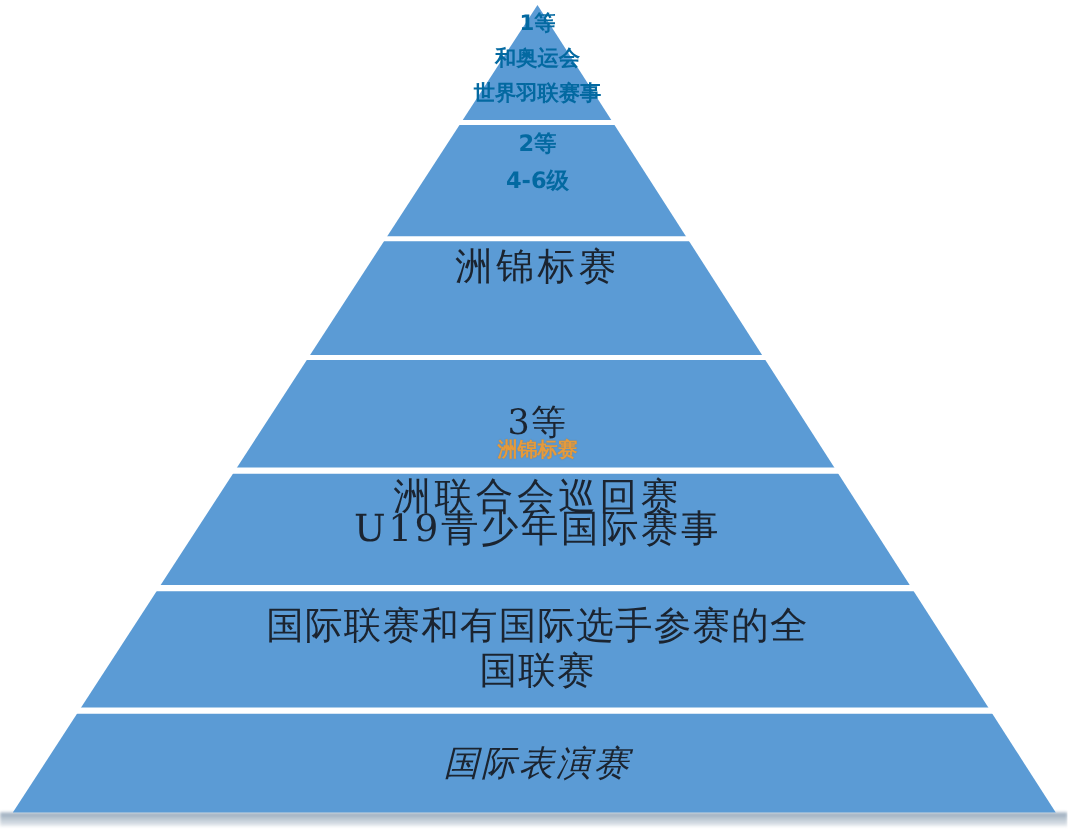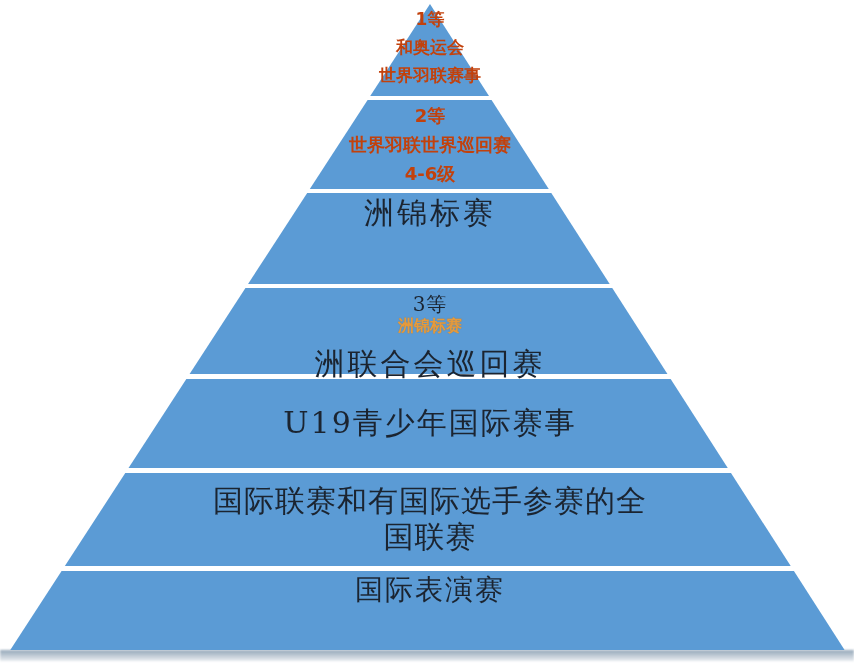--- a/index.html
+++ b/index.html
@@ -62,43 +62,43 @@
   .tier-label {
     position: absolute;
     left: 0;
     width: 100%;
     text-align: center;
     color: #0d1217;
   }
   .bold-style {
     font-family: "DejaVu Sans", sans-serif;
     font-weight: bold;
-    color: #c2410c;
+    color: #0369a1;
   }
   .serif-style {
     font-family: "DejaVu Serif", serif;
     font-weight: normal;
     color: #1b2430;
   }
   .label-1 { top: 5px;   font-size: 17px; line-height: 28px; }
   .label-2 { top: 101px; font-size: 18px; line-height: 29px; }
   .label-3 { top: 193px; height: 91px; font-size: 30px; letter-spacing: 3px;
              display: flex; align-items: flex-start; justify-content: center; }
   .label-4 { top: 289px; }
-  .label-4 .rank-line     { font-size: 20px; line-height: 30px; letter-spacing: 1px; }
+  .label-4 .rank-line     { font-size: 28px; line-height: 30px; letter-spacing: 1px; margin-top: 34px; }
   .label-4 .watermark     { font-size: 16px; line-height: 17px; font-weight: bold;
                             font-family: "DejaVu Sans", sans-serif;
                             color: #E59A3C; margin-top: -2px;
                             text-shadow: 0 0 1px rgba(140,90,20,0.45); }
   .label-4 .big-line      { font-size: 30px; line-height: 34px; letter-spacing: 3px; margin-top: 13px; }
   .label-5 { top: 379px; height: 89px; font-size: 30px; letter-spacing: 2px;
              display: flex; align-items: center; justify-content: center; text-align: right; }
   .label-6 { top: 483px; font-size: 30px; line-height: 36px; letter-spacing: 1px; }
   .label-7 { top: 571px; height: 80px; font-size: 28px; letter-spacing: 2px;
-             display: flex; justify-content: center; }
+             display: flex; align-items: center; justify-content: center; font-style: italic; }
 </style>
 </head>
 <body>
 
 <div class="stage">
 
   <div class="base-shadow"></div>
 
   <div class="pyramid-shape">
     <div class="tier-band band-1"></div>
@@ -113,21 +113,20 @@
   <div class="text-layer">
 
     <div class="tier-label label-1 bold-style">
       <div>1等</div>
       <div>和奥运会</div>
       <div>世界羽联赛事</div>
     </div>
 
     <div class="tier-label label-2 bold-style">
       <div>2等</div>
-      <div>世界羽联世界巡回赛</div>
       <div>4-6级</div>
     </div>
 
     <div class="tier-label label-3 serif-style">
       <div>洲锦标赛</div>
     </div>
 
     <div class="tier-label label-4 serif-style">
       <div class="rank-line">3等</div>
       <div class="watermark">洲锦标赛</div>

